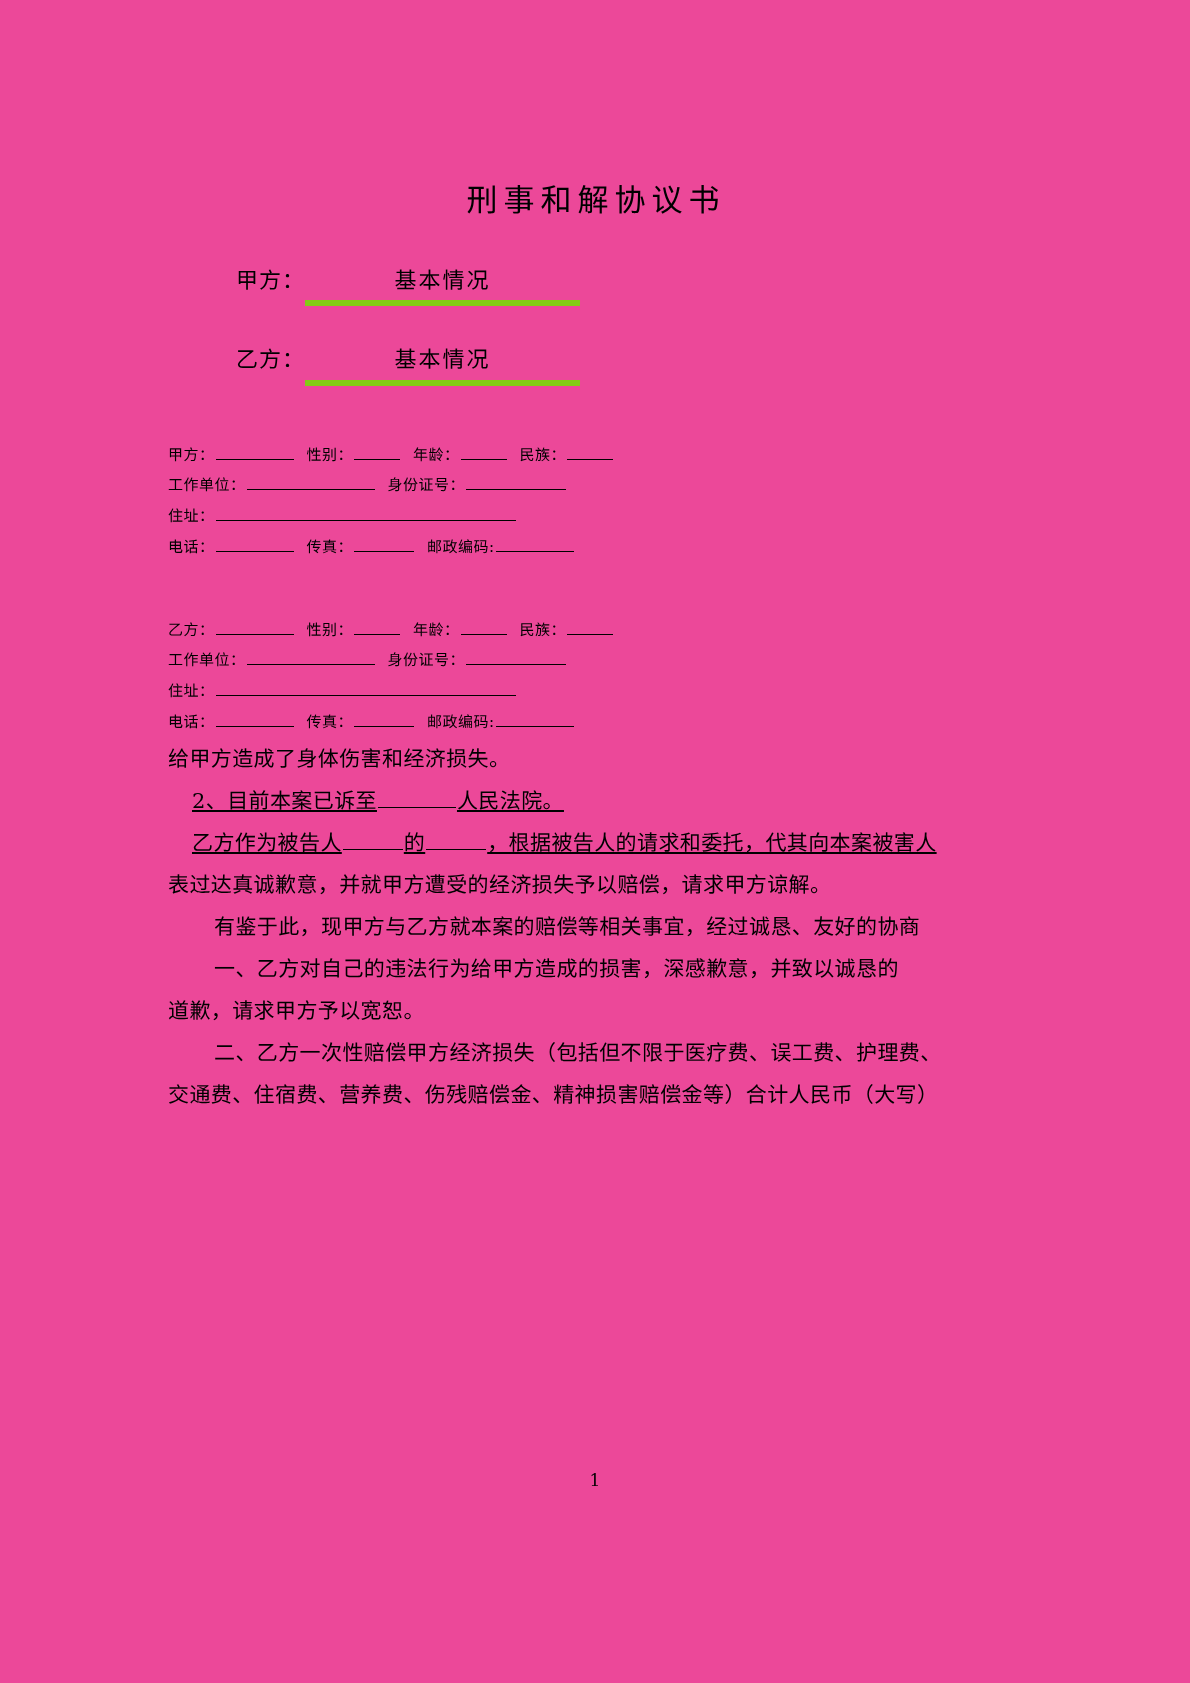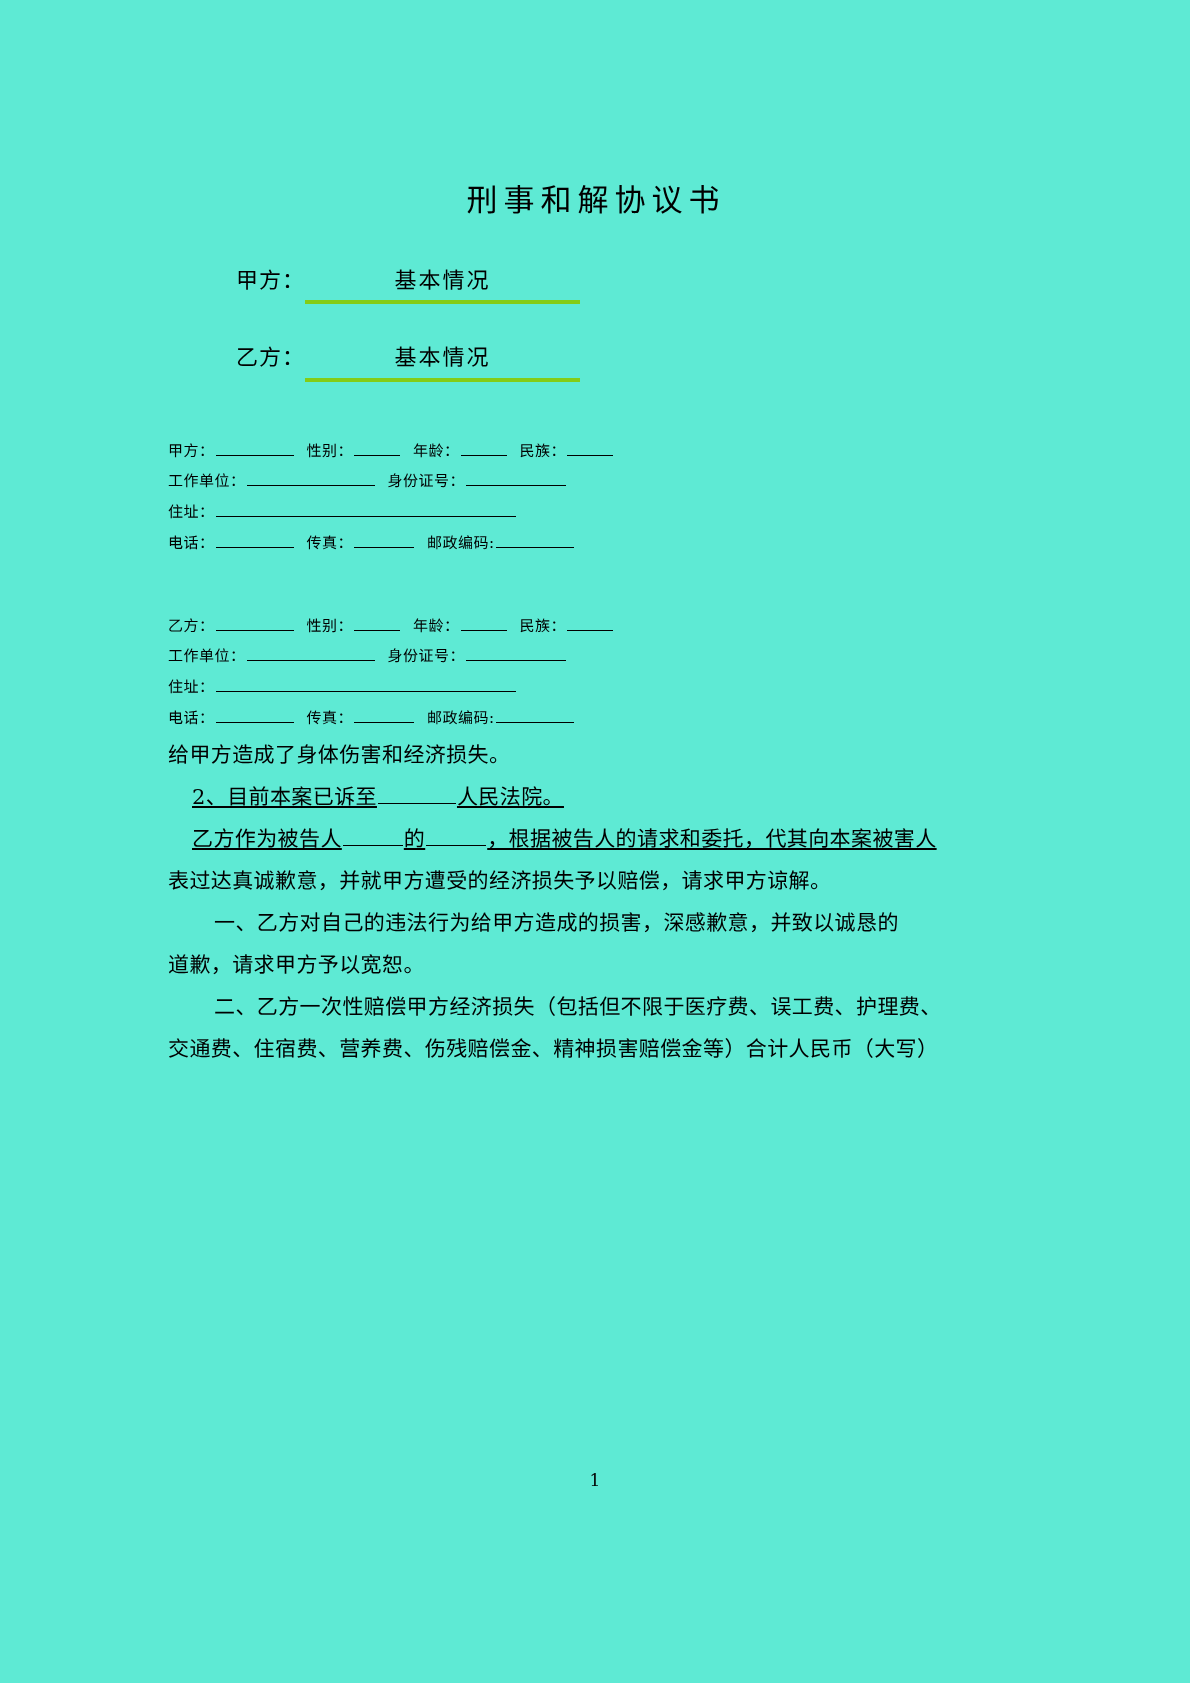--- a/index.html
+++ b/index.html
@@ -10,21 +10,21 @@
   }
   body {
     font-family: "DejaVu Serif", "Liberation Serif", serif;
     color: #000000;
   }
   .page {
     position: relative;
     width: 1190px;
     height: 1683px;
     margin: 0 auto;
-    background: #5eead4;
+    background: #ec4899;
     overflow: hidden;
     box-sizing: border-box;
   }
   .content {
     position: absolute;
     left: 168px;
     top: 0;
     width: 856px;
   }
 
@@ -48,21 +48,21 @@
     line-height: 1.6;
     display: flex;
     align-items: baseline;
   }
   .party-head.second { margin-top: 36px; }
   .party-head .ph-label {
     white-space: nowrap;
     letter-spacing: 1px;
   }
   .party-head .ph-value {
-    border-bottom: 4px solid #84cc16;
+    border-bottom: 6px solid #84cc16;
     width: 275px;
     text-align: center;
     padding-bottom: 2px;
     letter-spacing: 2px;
     display: inline-block;
   }
 
   
   .detail-block {
     margin-top: 54px;
@@ -170,20 +170,21 @@
     </div>
 
 
     <p class="body-p tight">给甲方造成了身体伤害和经济损失。</p>
 
     <p class="body-p indent-1"><span>2、目前本案已诉至</span><span class="blank b-lg"></span><span>人民法院。</span></p>
 
     <p class="body-p indent-1"><span>乙方作为被告人</span><span class="blank b-md"></span><span>的</span><span class="blank b-md"></span><span>，根据被告人的请求和委托，代其向本案被害人</span></p>
     <p class="body-p tight">表过达真诚歉意，并就甲方遭受的经济损失予以赔偿，请求甲方谅解。</p>
 
+    <p class="body-p indent-2">有鉴于此，现甲方与乙方就本案的赔偿等相关事宜，经过诚恳、友好的协商</p>
 
     <p class="body-p indent-2">一、乙方对自己的违法行为给甲方造成的损害，深感歉意，并致以诚恳的</p>
     <p class="body-p tight">道歉，请求甲方予以宽恕。</p>
 
     <p class="body-p indent-2">二、乙方一次性赔偿甲方经济损失（包括但不限于医疗费、误工费、护理费、</p>
     <p class="body-p tight">交通费、住宿费、营养费、伤残赔偿金、精神损害赔偿金等）合计人民币（大写）</p>
 
   </div>
 
   <div class="page-number">1</div>

